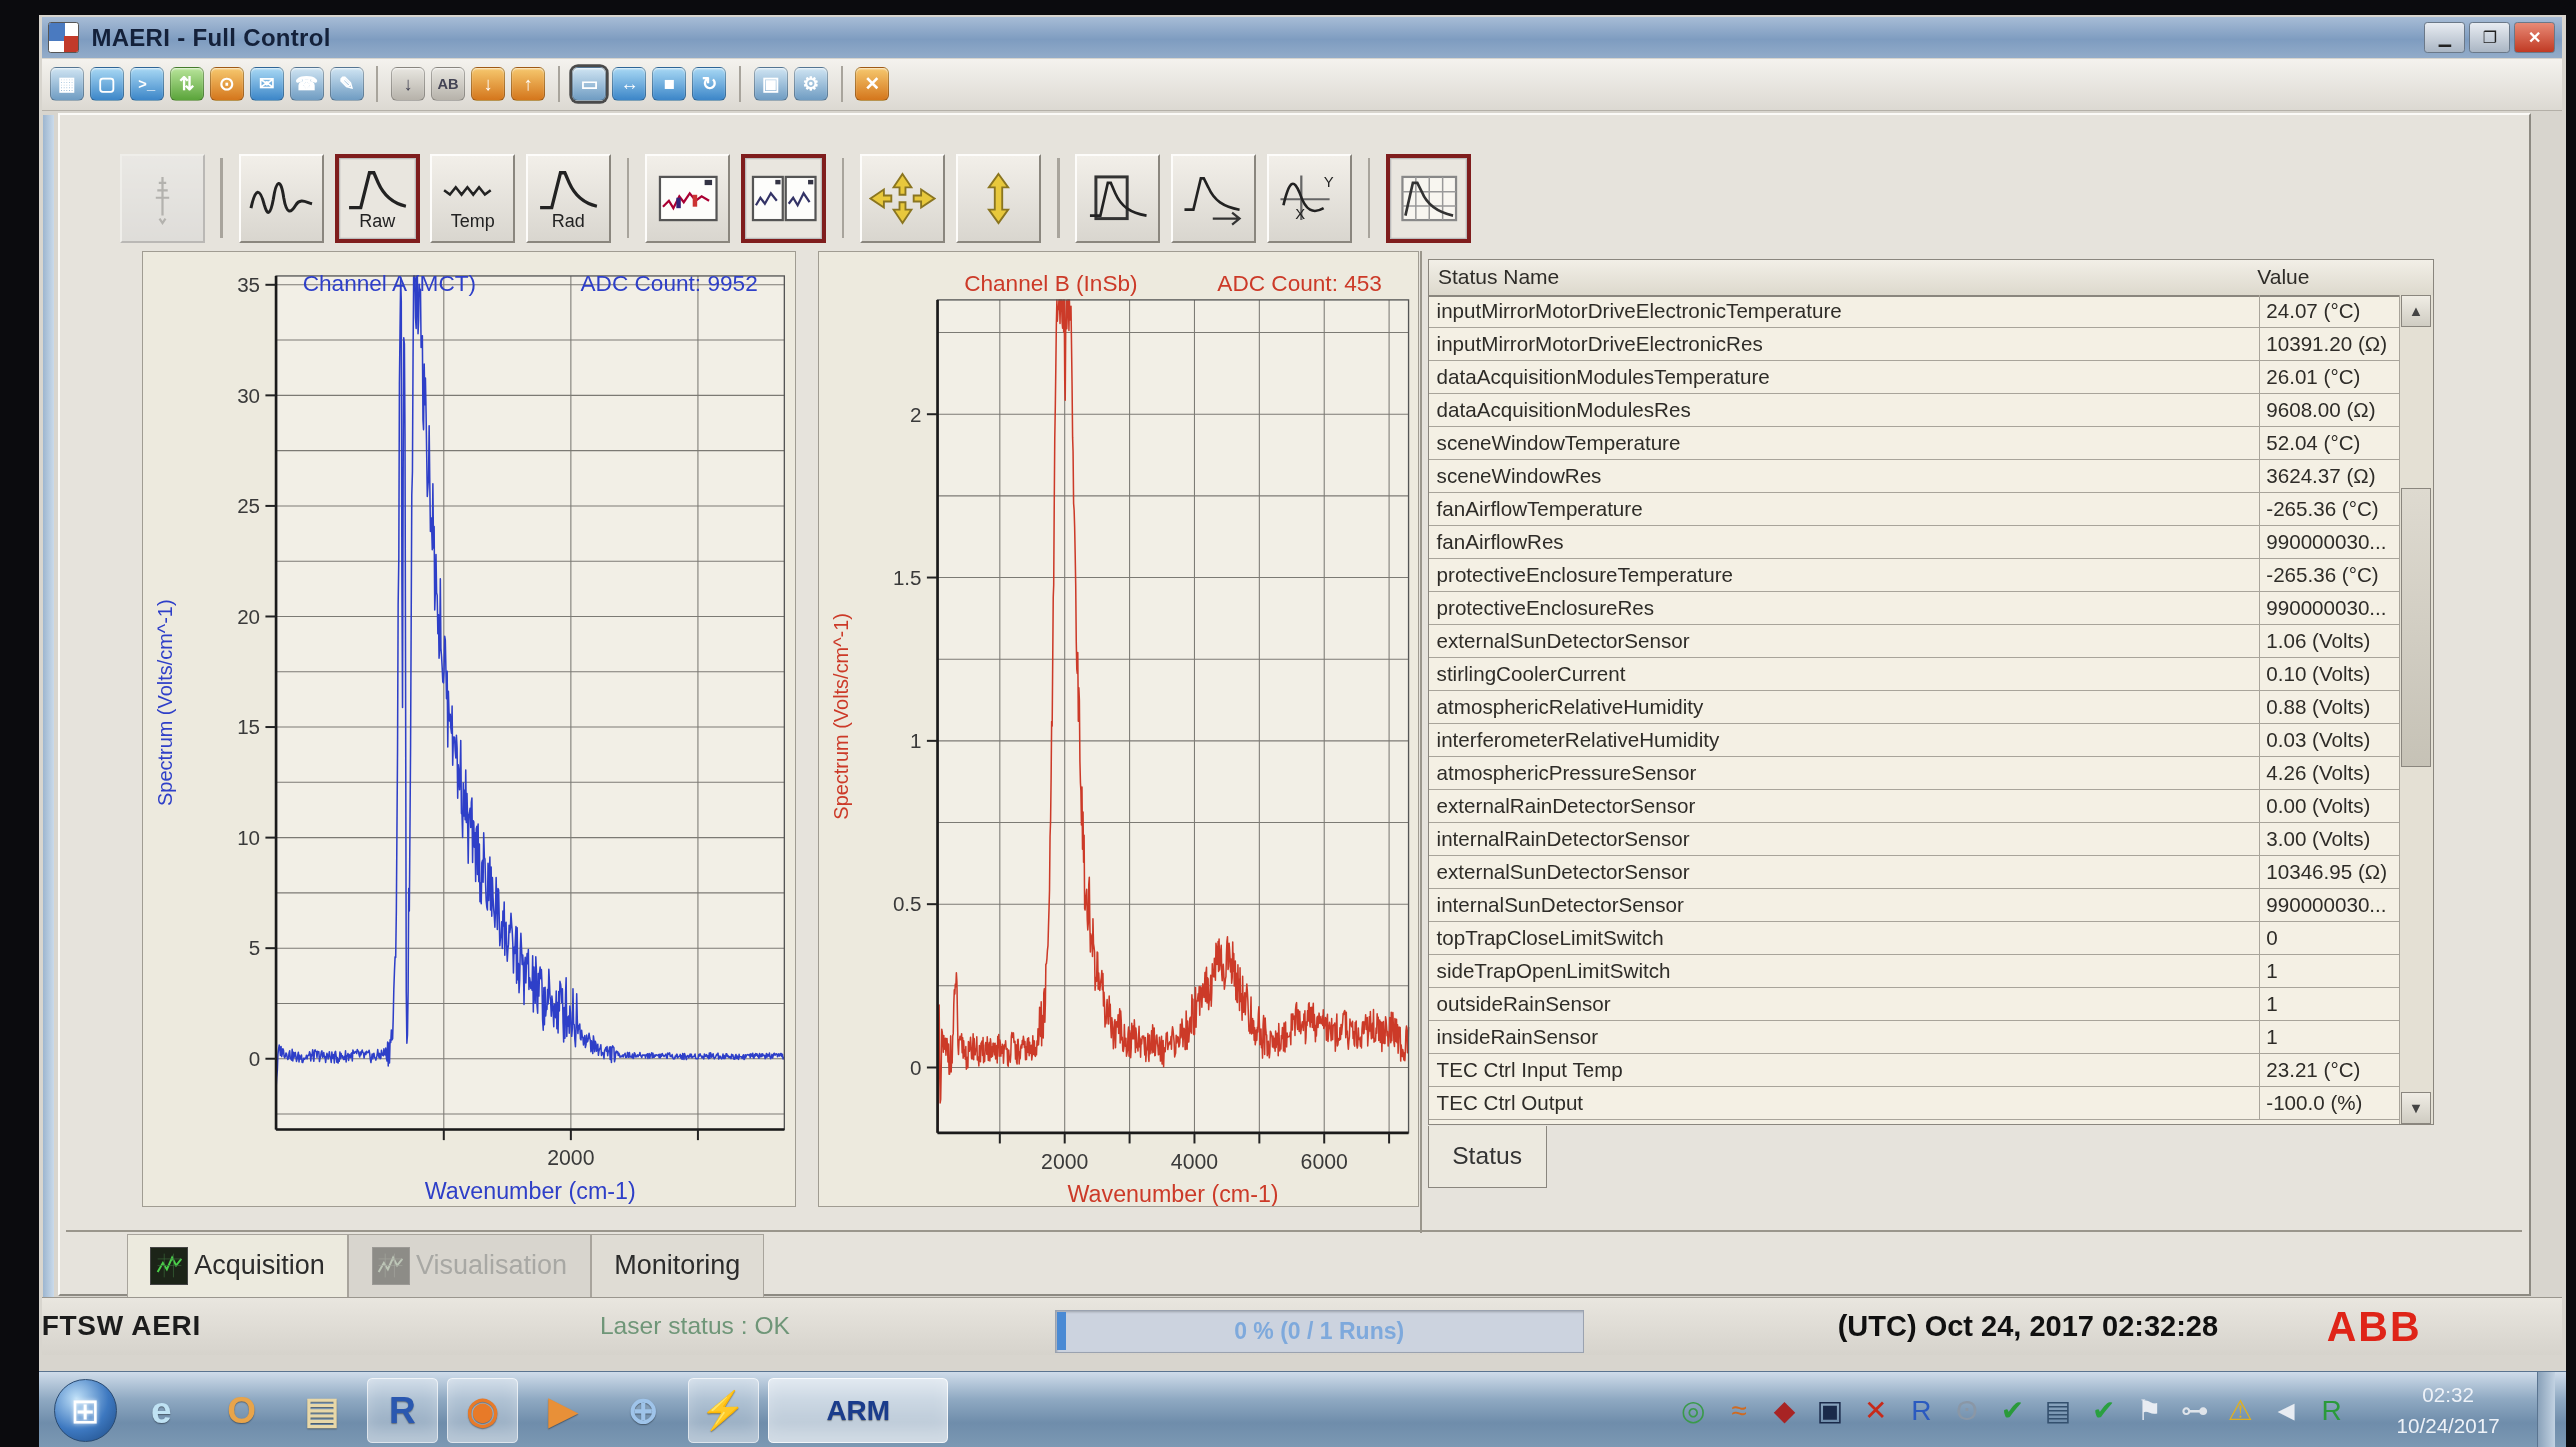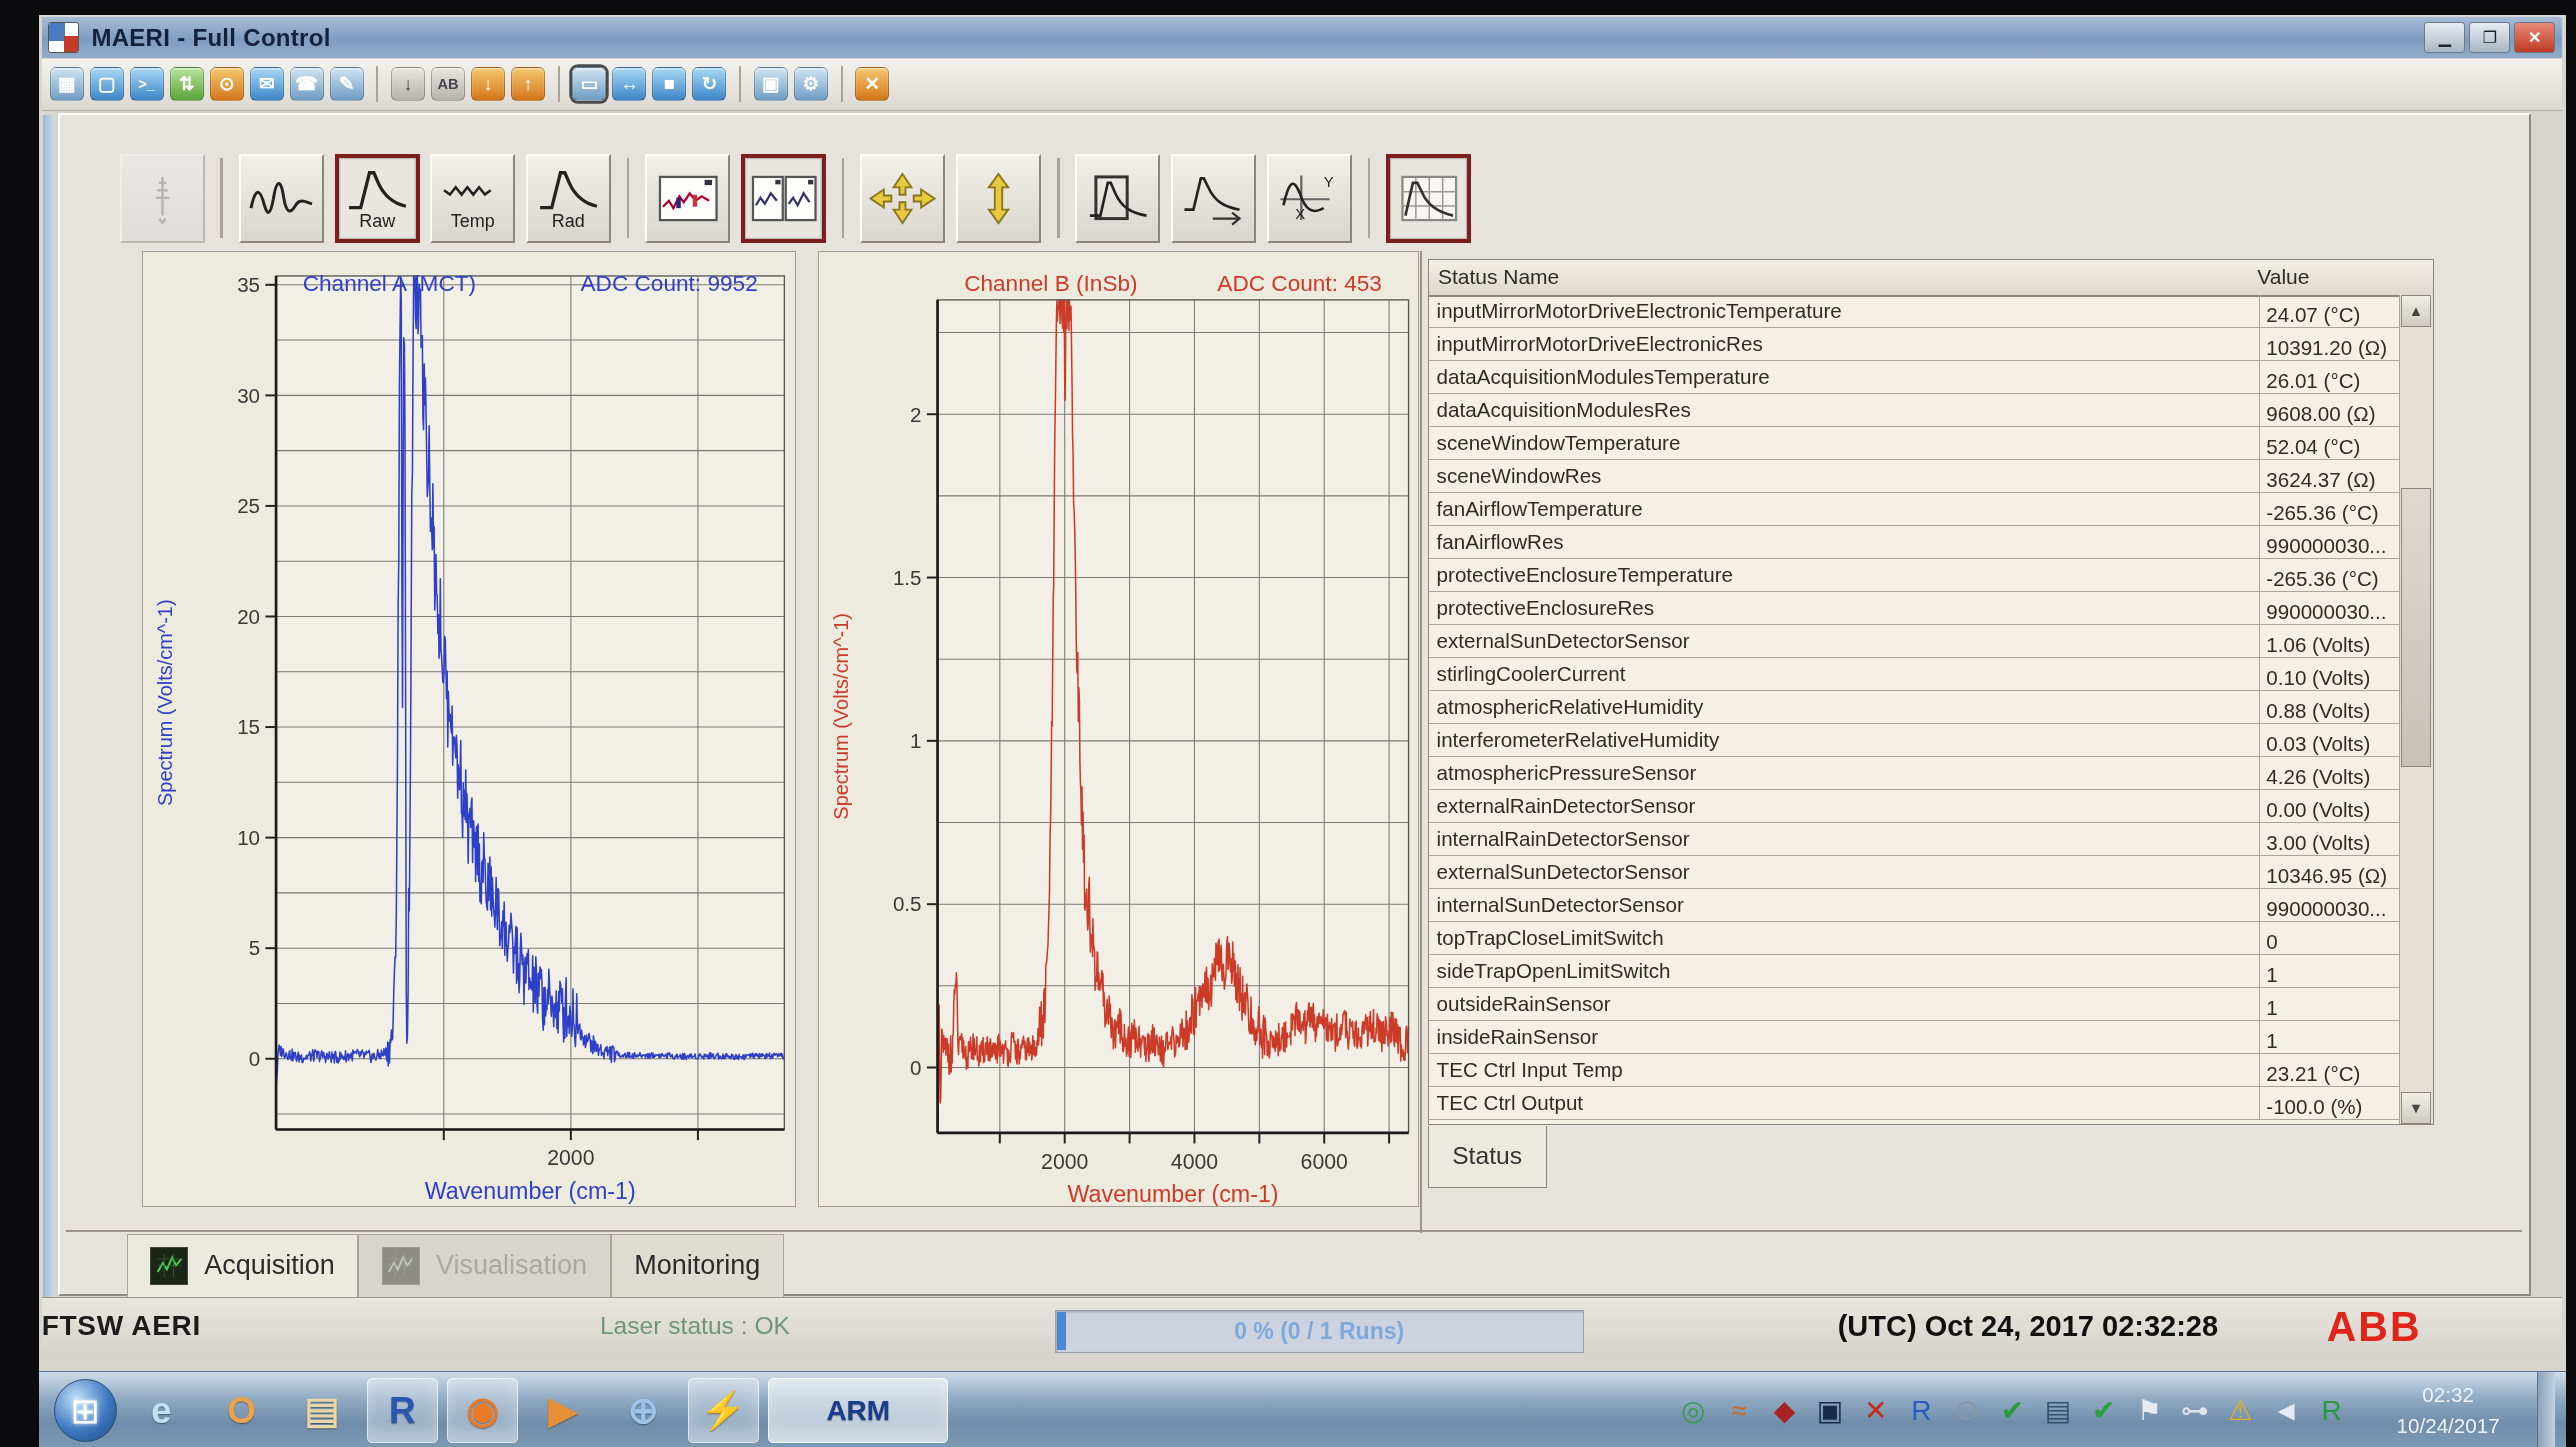--- a/index.html
+++ b/index.html
@@ -36,31 +36,31 @@
   .csep{width:2.7px;height:80px;background:#a8a49c;margin:0 5.3px}
   
   .chartbox{position:absolute;background:#edeade;border:1.3px solid #a09c92}
   .chart-splitter{position:absolute;left:1360px;top:136px;width:2.7px;height:982px;background:#9a968c}
   
   .stable{position:absolute;left:1368px;top:144px;width:1006px;height:866px;background:#f4f0e4;border:1.3px solid #8a867e;box-sizing:border-box;font-size:20.6px;color:#2e2c28}
   .sthead{height:35px;background:linear-gradient(#f2efe7,#ddd9cd);border-bottom:2px solid #8a867e;display:flex;align-items:center;font-size:21px}
   .sthead .h1{padding-left:9.3px;width:822px;box-sizing:border-box}
   .sthead .h2{padding-left:6.7px}
   .strows{position:absolute;left:0;top:35px;right:33px;bottom:0;overflow:hidden}
-  .trow{height:32px;border-bottom:1.3px solid #a8a49a;display:flex;align-items:flex-end}
+  .trow{height:32px;border-bottom:1.3px solid #a8a49a;display:flex;align-items:center}
   .tname{width:831px;padding-left:8px;box-sizing:border-box;border-right:1.3px solid #a8a49a;height:100%;display:flex;align-items:center;white-space:nowrap;overflow:hidden}
   .tval{padding-left:6.7px;white-space:nowrap}
   .sbar{position:absolute;right:0;top:35px;width:33px;bottom:0;background:#e4e0d4;border-left:1.3px solid #a8a49a}
   .sarrow{position:absolute;left:1.3px;right:1.3px;height:32px;background:linear-gradient(#f0ede5,#cfccc2);border:1.3px solid #8a867e;box-sizing:border-box;display:flex;align-items:center;justify-content:center;font-size:14.6px;color:#444}
   .sthumb{position:absolute;left:1.3px;right:1.3px;background:linear-gradient(#dedad0,#c6c2b6);border:1.3px solid #8a867e;box-sizing:border-box}
   .status-tab{position:absolute;left:1368px;top:1011px;width:117px;height:61px;background:#ece9df;border:1.3px solid #8a867e;border-top:none;display:flex;align-items:center;justify-content:center;font-size:24.6px;color:#333}
   
   .tabline{position:absolute;left:6.7px;right:6.7px;top:1115px;height:2px;background:#9a968c}
   .tabrow{position:absolute;left:67px;top:1119px;height:63px;display:flex}
-  .tab{height:63px;padding:0 22.6px;display:flex;align-items:center;gap:16px;font-size:27px;color:#2c2c2c;background:#dfdcd4;border:1.3px solid #a8a49c;border-bottom:none;box-sizing:border-box}
+  .tab{height:63px;padding:0 22.6px;display:flex;align-items:center;gap:6px;font-size:27px;color:#2c2c2c;background:#dfdcd4;border:1.3px solid #a8a49c;border-bottom:none;box-sizing:border-box}
   .tab.active{background:#eceade;font-weight:normal}
   .tab.disabled{color:#a8a8a4;background:#d8d5ce}
   .tabicon{width:36px;height:36px;border:1.3px solid #444;background:#1c2418;display:flex;align-items:center;justify-content:center}
   .tabicon.faded{opacity:.4;filter:grayscale(.8)}
   
   .statusbar{position:absolute;left:2.7px;right:4px;top:1282px;height:57px;background:linear-gradient(#e9e6df,#d6d3cc);border-top:1.3px solid #9a968e;display:flex;align-items:center}
   .sb-app{font-size:28px;font-weight:bold;color:#1c1c1c;letter-spacing:0.7px}
   .sb-laser{font-size:24.6px;color:#6f9678;margin-left:399px}
   .progress{position:absolute;left:1013px;top:12px;width:527px;height:41px;background:#ccd3df;border:1.3px solid #9aa2b0;box-shadow:inset 1.3px 1.3px 2px rgba(0,0,0,.2);display:flex;align-items:center;justify-content:center}
   .pfill{position:absolute;left:1.3px;top:1.3px;bottom:1.3px;width:9.3px;background:#4a8ad4}

